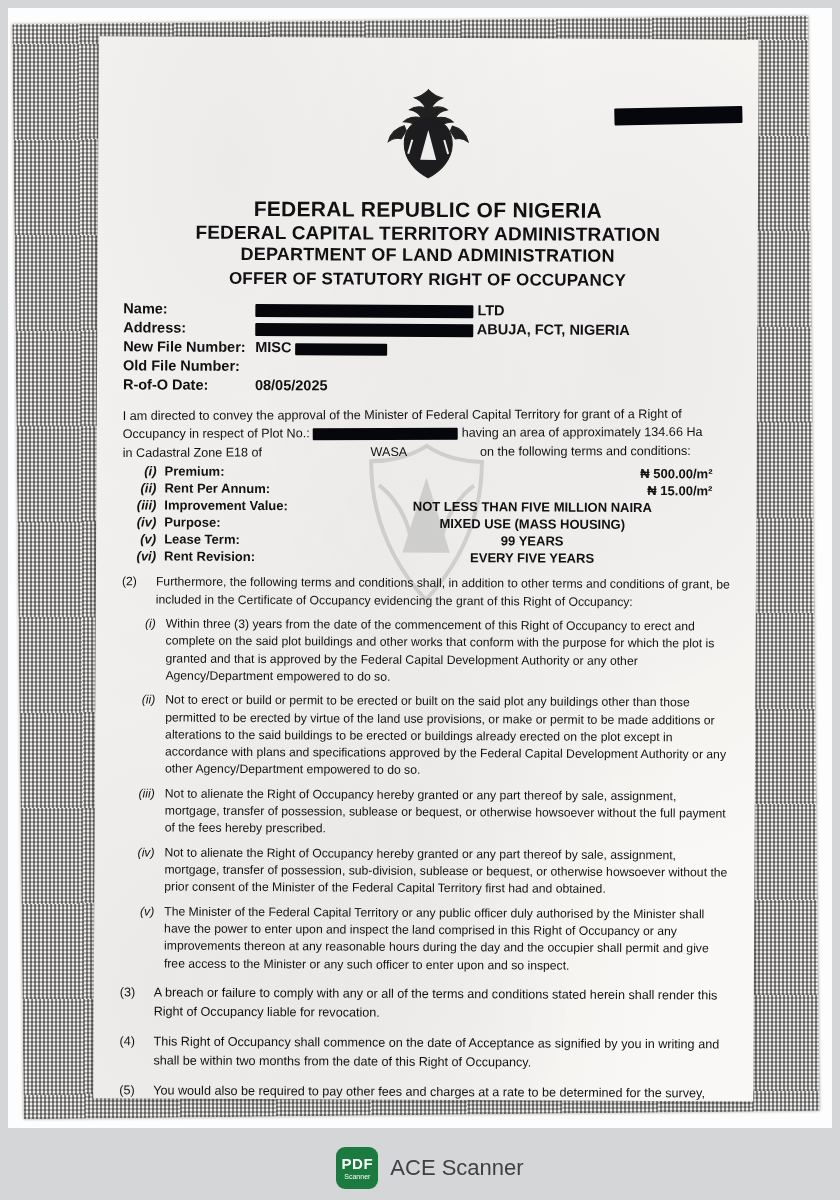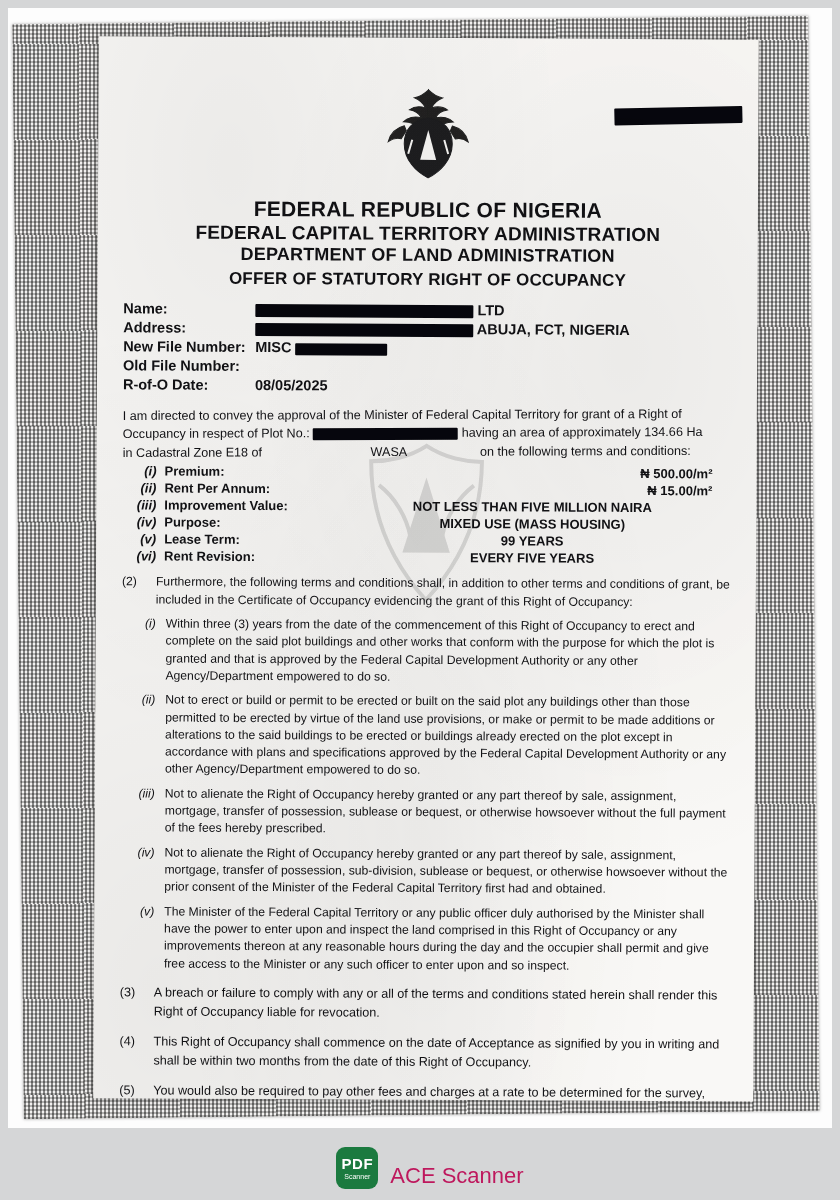--- a/index.html
+++ b/index.html
@@ -116,29 +116,29 @@
 
   .blk{margin-top:11px;font-size:12.6px;line-height:1.5;display:flex;}
   .blk .bn{width:34px;flex:0 0 34px;}
   .blk .bb{flex:1;}
 
   
   .bottombar{
     position:absolute;left:0;bottom:0;width:840px;height:64px;
     background:#d5d6d7;display:flex;align-items:center;justify-content:center;
   }
-  .brand{display:flex;align-items:flex-end;gap:12px;padding-left:20px;}
+  .brand{display:flex;align-items:center;gap:12px;padding-left:20px;}
   .pdf-badge{
     width:42px;height:42px;border-radius:9px;background:#1b7a3f;
     color:#fff;display:flex;flex-direction:column;align-items:center;justify-content:center;
     line-height:1;
   }
   .pdf-badge .t1{font-size:15px;font-weight:bold;letter-spacing:.5px;}
   .pdf-badge .t2{font-size:7px;margin-top:2px;}
-  .brand-name{font-size:22px;color:#be185d;}
+  .brand-name{font-size:22px;color:#404040;}
 </style>
 </head>
 <body>
 
 <div id="app">
 
   <div class="page-white"></div>
 
   <div class="scan">
 

